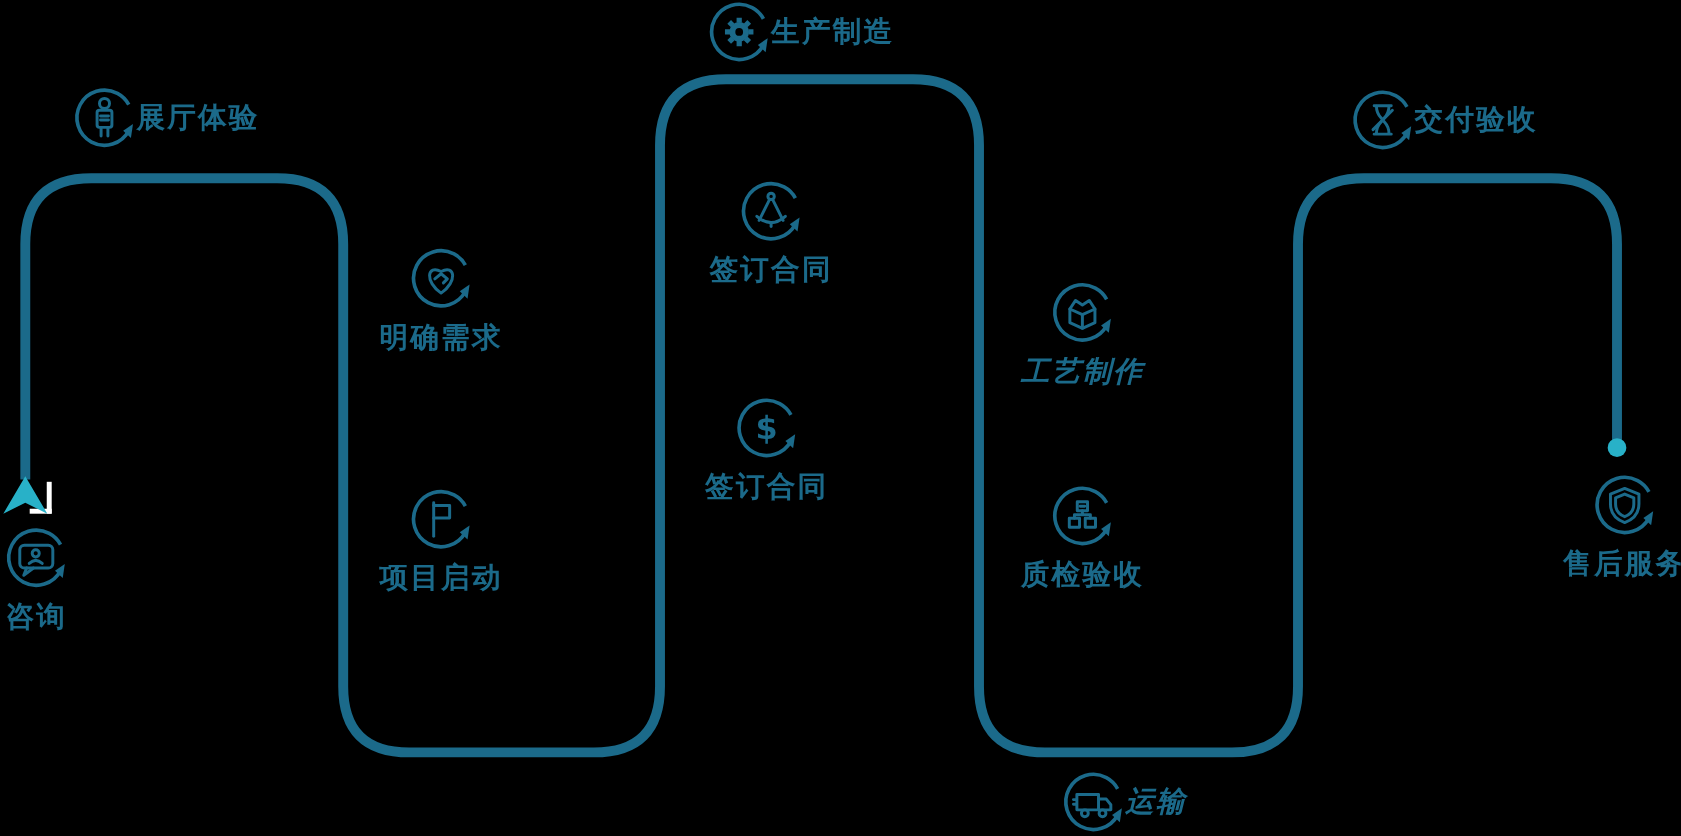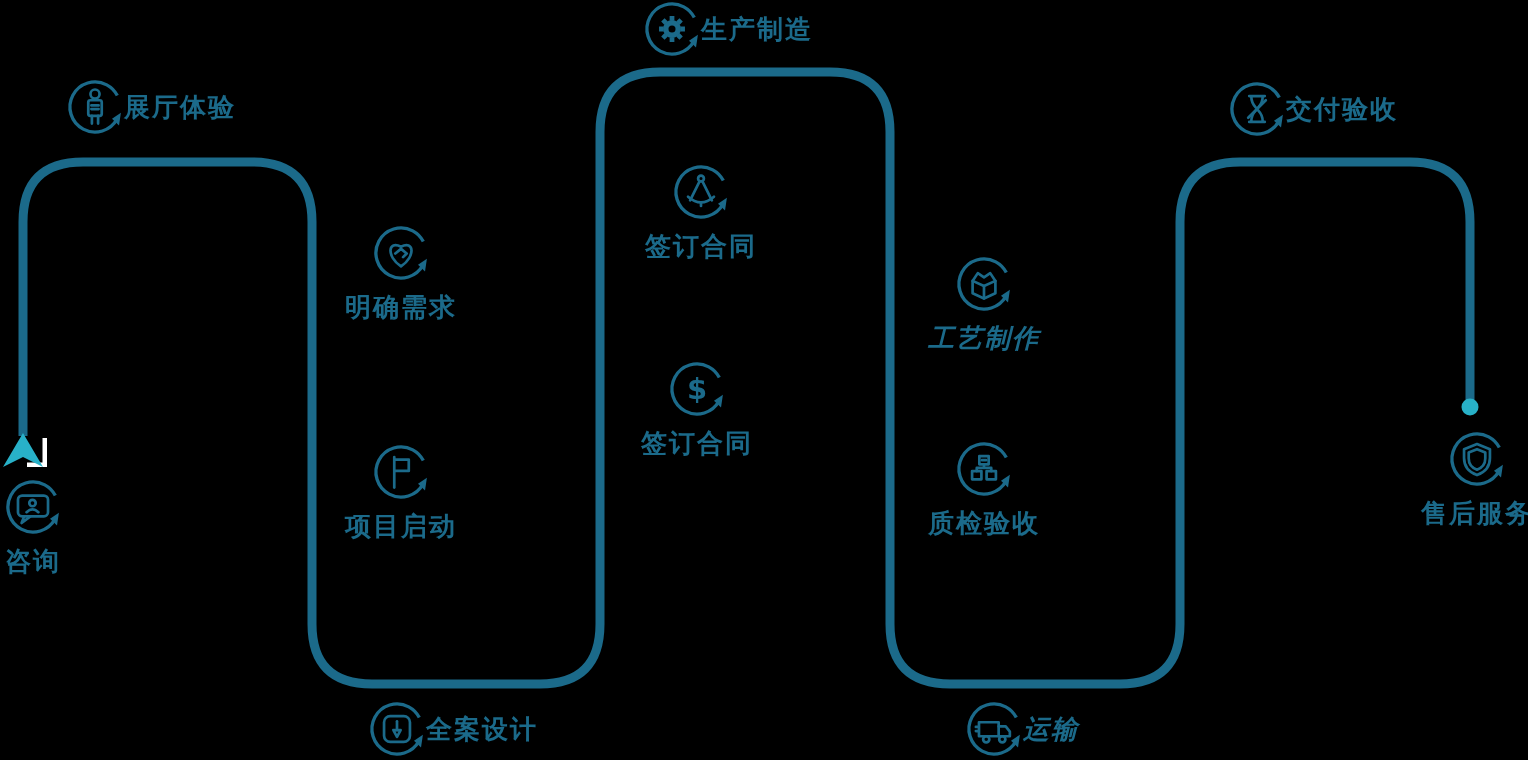--- a/index.html
+++ b/index.html
@@ -118,33 +118,20 @@
           <use href="#ring-symbol"></use>
           <g class="glyph">
         <path d="M21.5 13.5 V43"></path>
         <path d="M21.5 16 H35.5 V27 H21.5"></path>
       </g>
         </svg>
     </span>
     <span class="lbl">项目启动</span>
   </div>
 
-  <div class="node row" id="node-fulldesign">
-    <span class="ic">
-      <svg viewBox="0 0 56 56">
-          <use href="#ring-symbol"></use>
-          <g class="glyph">
-        <rect x="15.5" y="15.5" width="25" height="25" rx="6"></rect>
-        <path d="M28 20.5 V29"></path>
-        <path d="M24.5 29 h7 L28 35.5 Z"></path>
-      </g>
-        </svg>
-    </span>
-    <span class="lbl">全案设计</span>
-  </div>
 
   <div class="node col" id="node-contract">
     <span class="ic">
       <svg viewBox="0 0 56 56">
           <use href="#ring-symbol"></use>
         <text x="28" y="38" font-size="28" font-weight="bold" text-anchor="middle" fill="currentColor" font-family="DejaVu Sans, sans-serif">$</text>
       </svg>
     </span>
     <span class="lbl">签订合同</span>
   </div>

